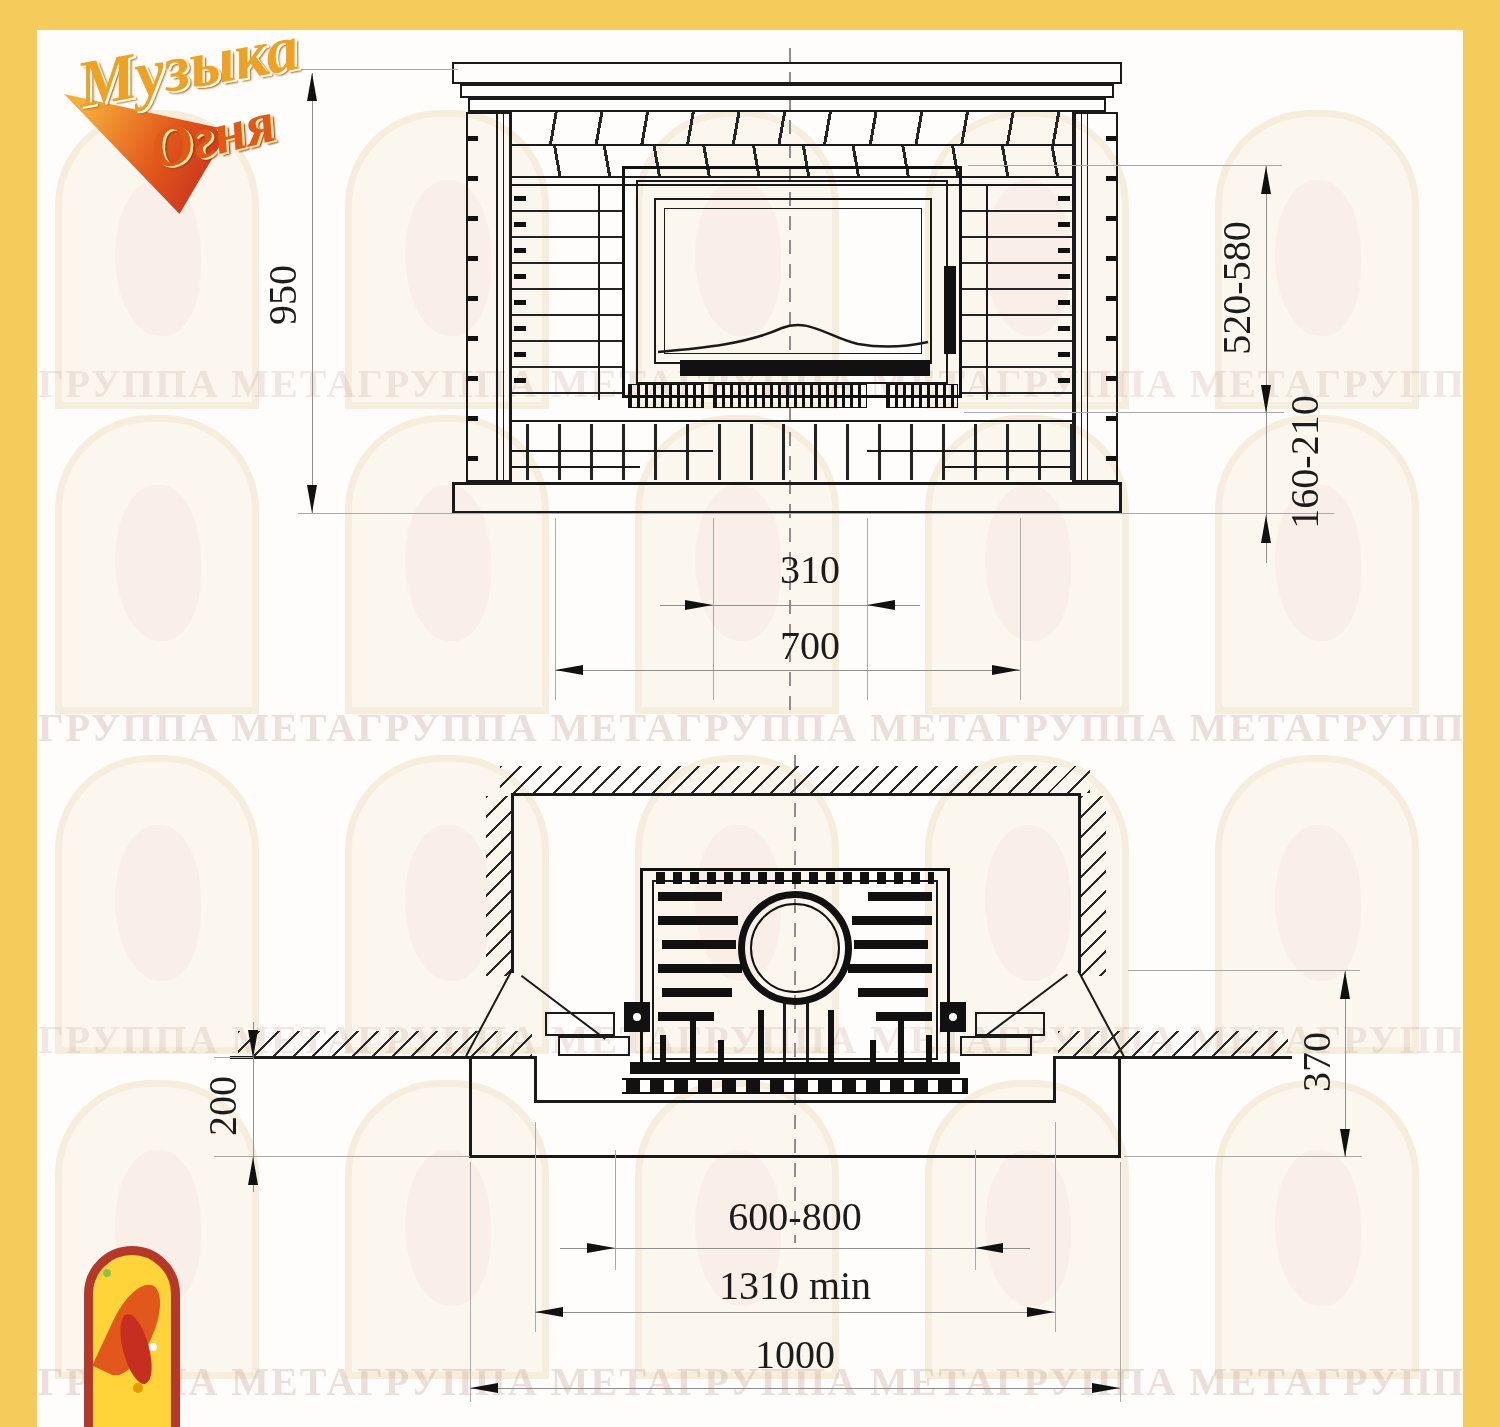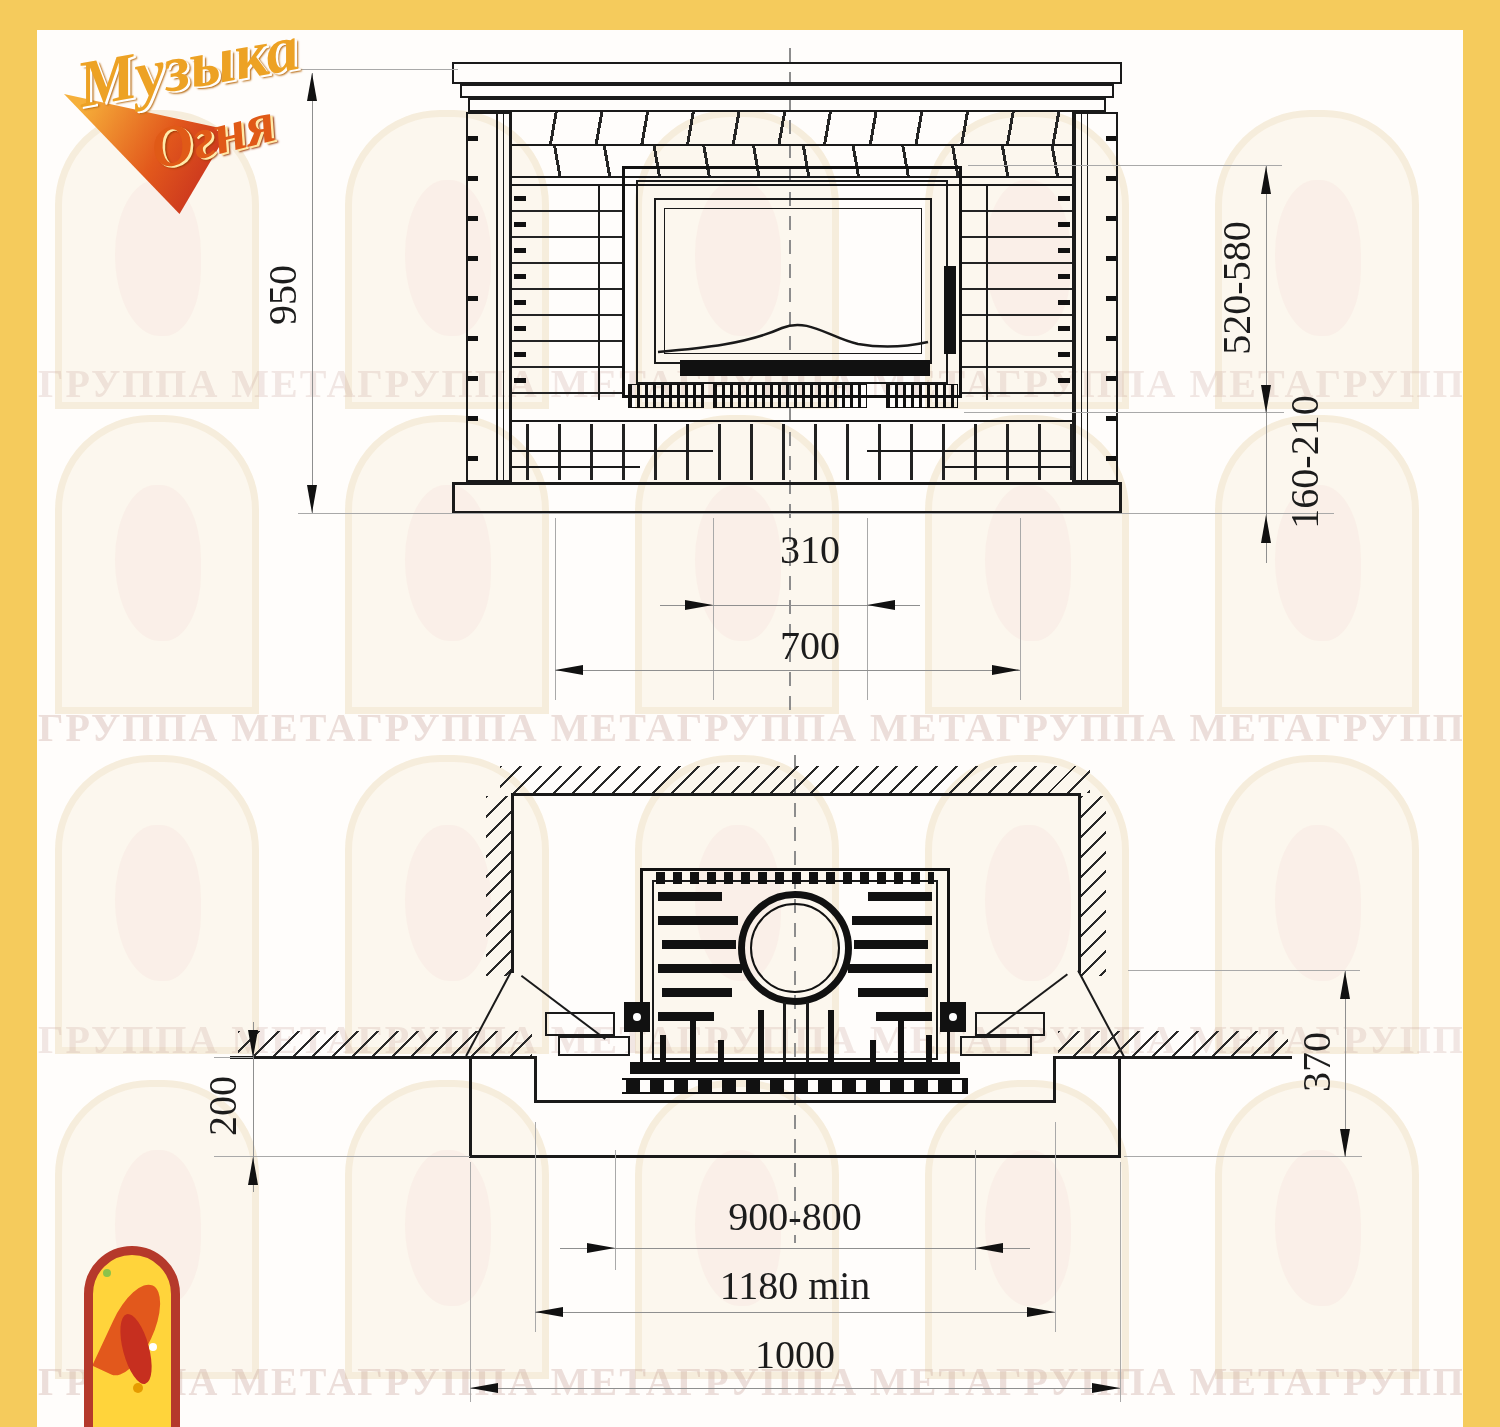--- a/index.html
+++ b/index.html
@@ -249,21 +249,21 @@
       <div class="arr arr-up" style="left:1261px;top:515px"></div>
       <div class="dim-label vlabel" style="left:1244px;top:442px">160-210</div>
     </div>
 
     <div>
       <div class="gln" style="left:713px;top:518px;width:1px;height:182px"></div>
       <div class="gln" style="left:867px;top:518px;width:1px;height:182px"></div>
       <div class="dimline-h" style="left:660px;top:605px;width:260px"></div>
       <div class="arr arr-right" style="left:685px;top:600px"></div>
       <div class="arr arr-left" style="left:867px;top:600px"></div>
-      <div class="dim-label hlabel" style="left:710px;top:527px">310</div>
+      <div class="dim-label hlabel" style="left:710px;top:547px">310</div>
     </div>
 
     <div>
       <div class="gln" style="left:555px;top:518px;width:1px;height:182px"></div>
       <div class="gln" style="left:1020px;top:518px;width:1px;height:182px"></div>
       <div class="dimline-h" style="left:555px;top:670px;width:465px"></div>
       <div class="arr arr-left" style="left:555px;top:665px"></div>
       <div class="arr arr-right" style="left:992px;top:665px"></div>
       <div class="dim-label hlabel" style="left:710px;top:623px">700</div>
     </div>
@@ -359,30 +359,30 @@
       <div class="arr arr-down" style="left:1340px;top:1129px"></div>
       <div class="dim-label vlabel" style="left:1256px;top:1042px">370</div>
     </div>
 
     <div>
       <div class="gln" style="left:615px;top:1150px;width:1px;height:120px"></div>
       <div class="gln" style="left:975px;top:1150px;width:1px;height:120px"></div>
       <div class="dimline-h" style="left:560px;top:1248px;width:470px"></div>
       <div class="arr arr-right" style="left:587px;top:1243px"></div>
       <div class="arr arr-left" style="left:975px;top:1243px"></div>
-      <div class="dim-label hlabel" style="left:695px;top:1194px">900-800</div>
+      <div class="dim-label hlabel" style="left:695px;top:1194px">600-800</div>
     </div>
 
     <div>
       <div class="gln" style="left:535px;top:1122px;width:1px;height:210px"></div>
       <div class="gln" style="left:1055px;top:1122px;width:1px;height:210px"></div>
       <div class="dimline-h" style="left:535px;top:1312px;width:520px"></div>
       <div class="arr arr-left" style="left:535px;top:1307px"></div>
       <div class="arr arr-right" style="left:1027px;top:1307px"></div>
-      <div class="dim-label hlabel" style="left:695px;top:1263px">1180 min</div>
+      <div class="dim-label hlabel" style="left:695px;top:1263px">1310 min</div>
     </div>
 
     <div>
       <div class="gln" style="left:470px;top:1162px;width:1px;height:240px"></div>
       <div class="gln" style="left:1120px;top:1162px;width:1px;height:240px"></div>
       <div class="dimline-h" style="left:470px;top:1388px;width:650px"></div>
       <div class="arr arr-left" style="left:470px;top:1383px"></div>
       <div class="arr arr-right" style="left:1092px;top:1383px"></div>
       <div class="dim-label hlabel" style="left:695px;top:1332px">1000</div>
     </div>

